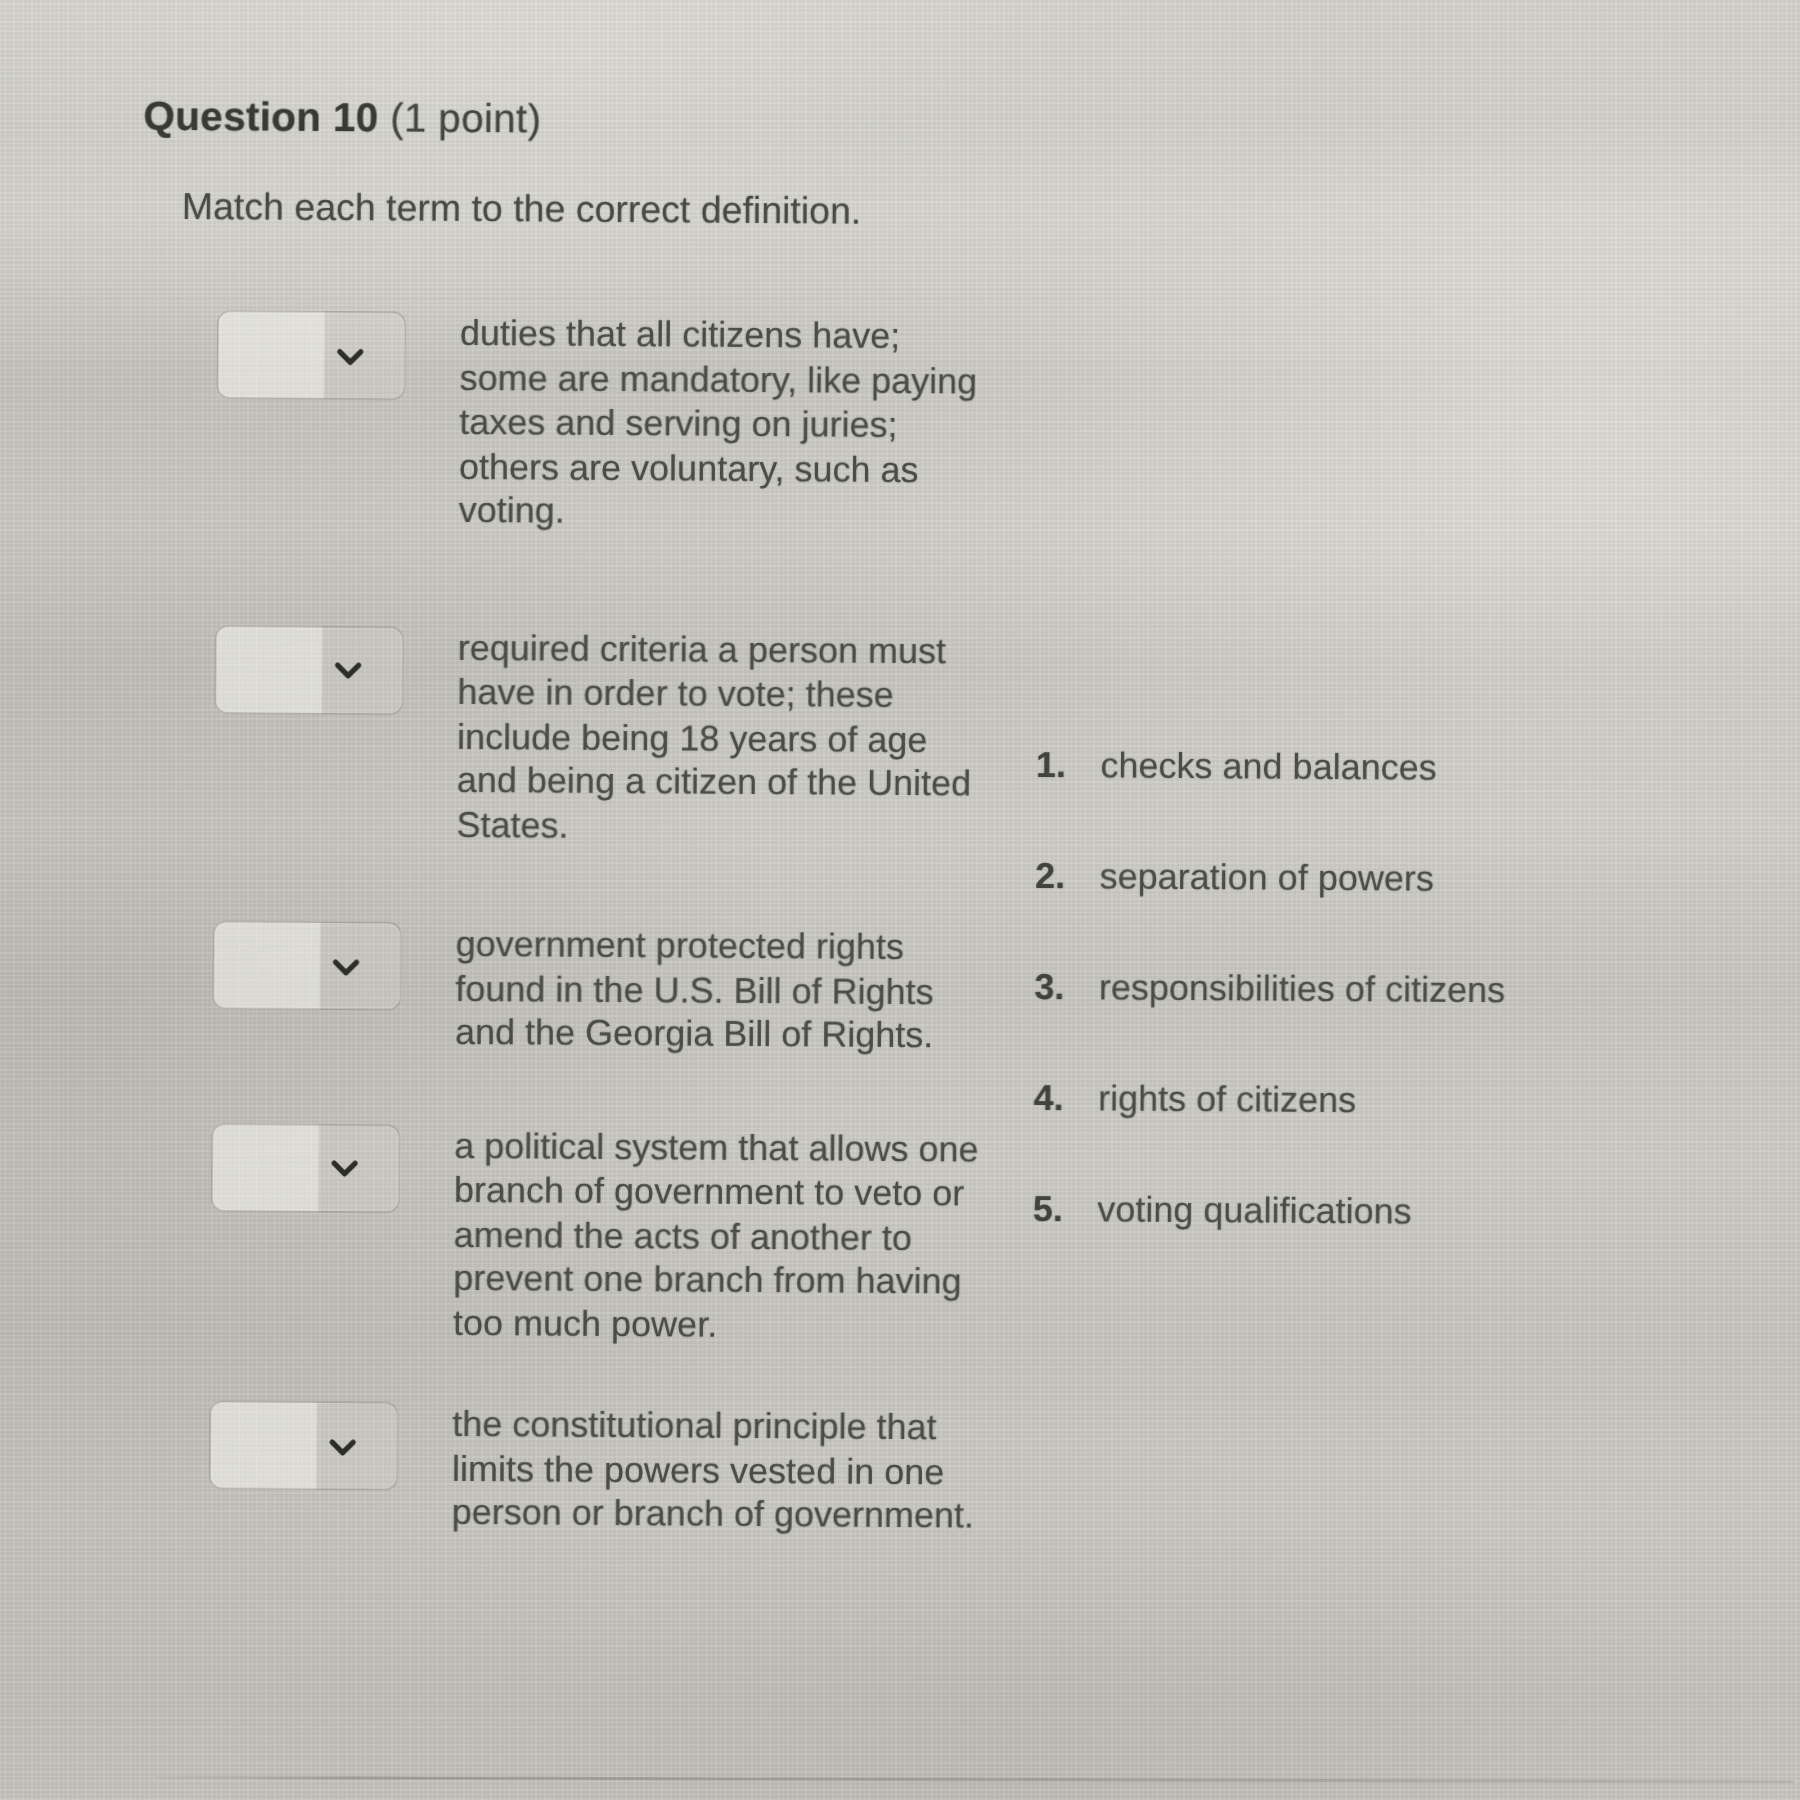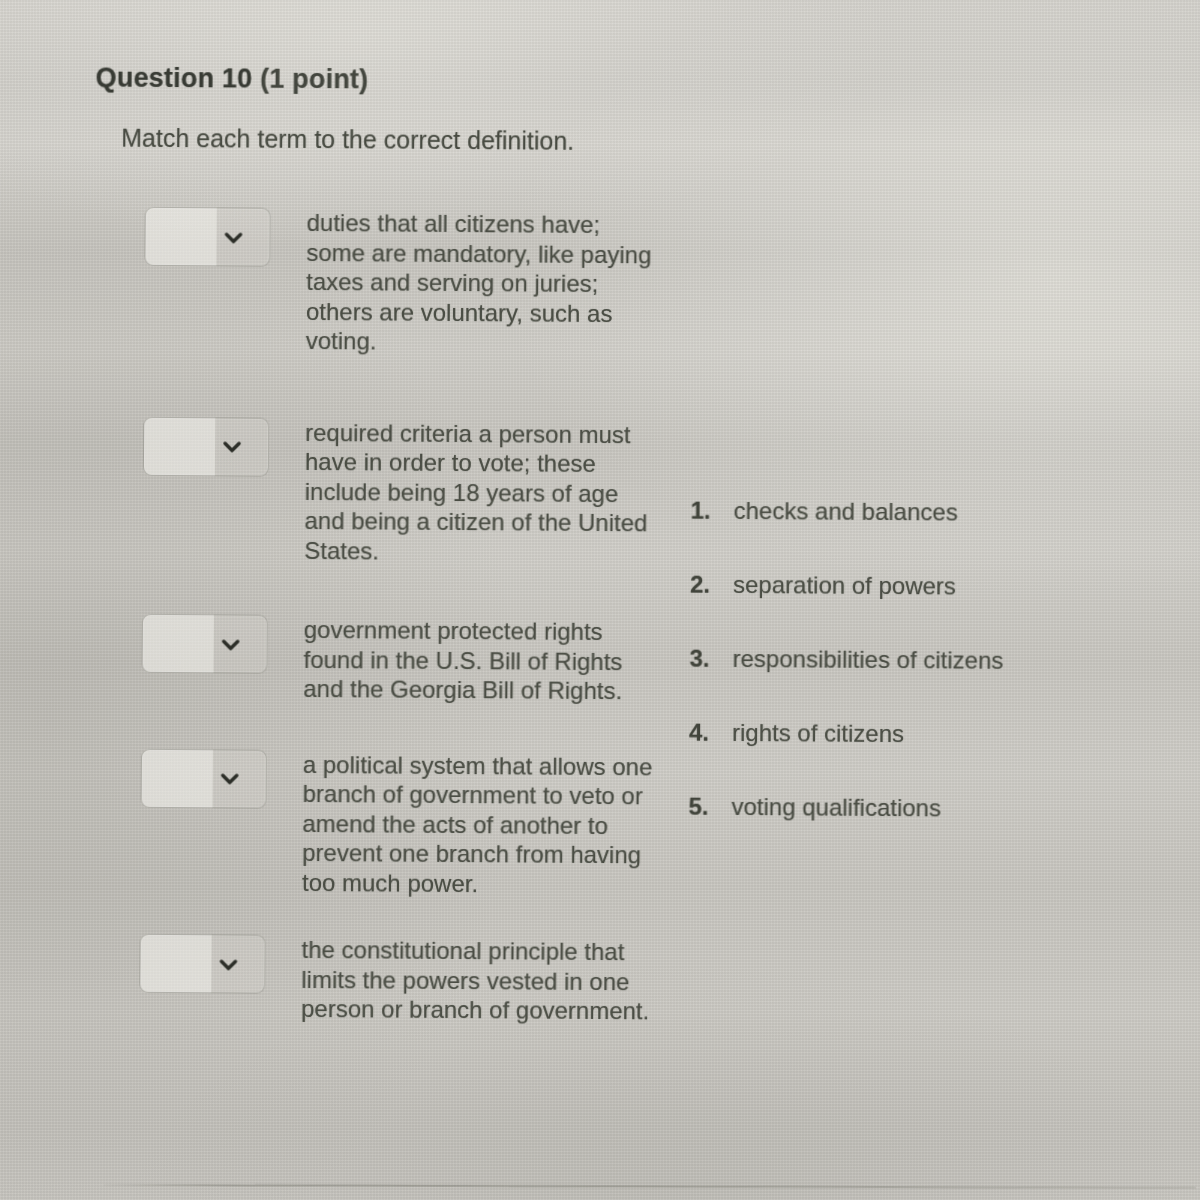--- a/index.html
+++ b/index.html
@@ -52,21 +52,21 @@
     font-size: 27px;
     letter-spacing: 0.2px;
     white-space: nowrap;
   }
   .q-title {
     font-weight: 700;
     color: #383b34;
     text-shadow: 0 0 1px rgba(56,59,52,0.55);
   }
   .q-points {
-    font-weight: 700;
+    font-weight: 400;
     color: #44473f;
     text-shadow: 0 0 1px rgba(68,71,63,0.45);
     margin-top: 24px;
   }
 
   .q-prompt {
     position: absolute;
     left: 118px;
     top: 127px;
     font-size: 25px;

